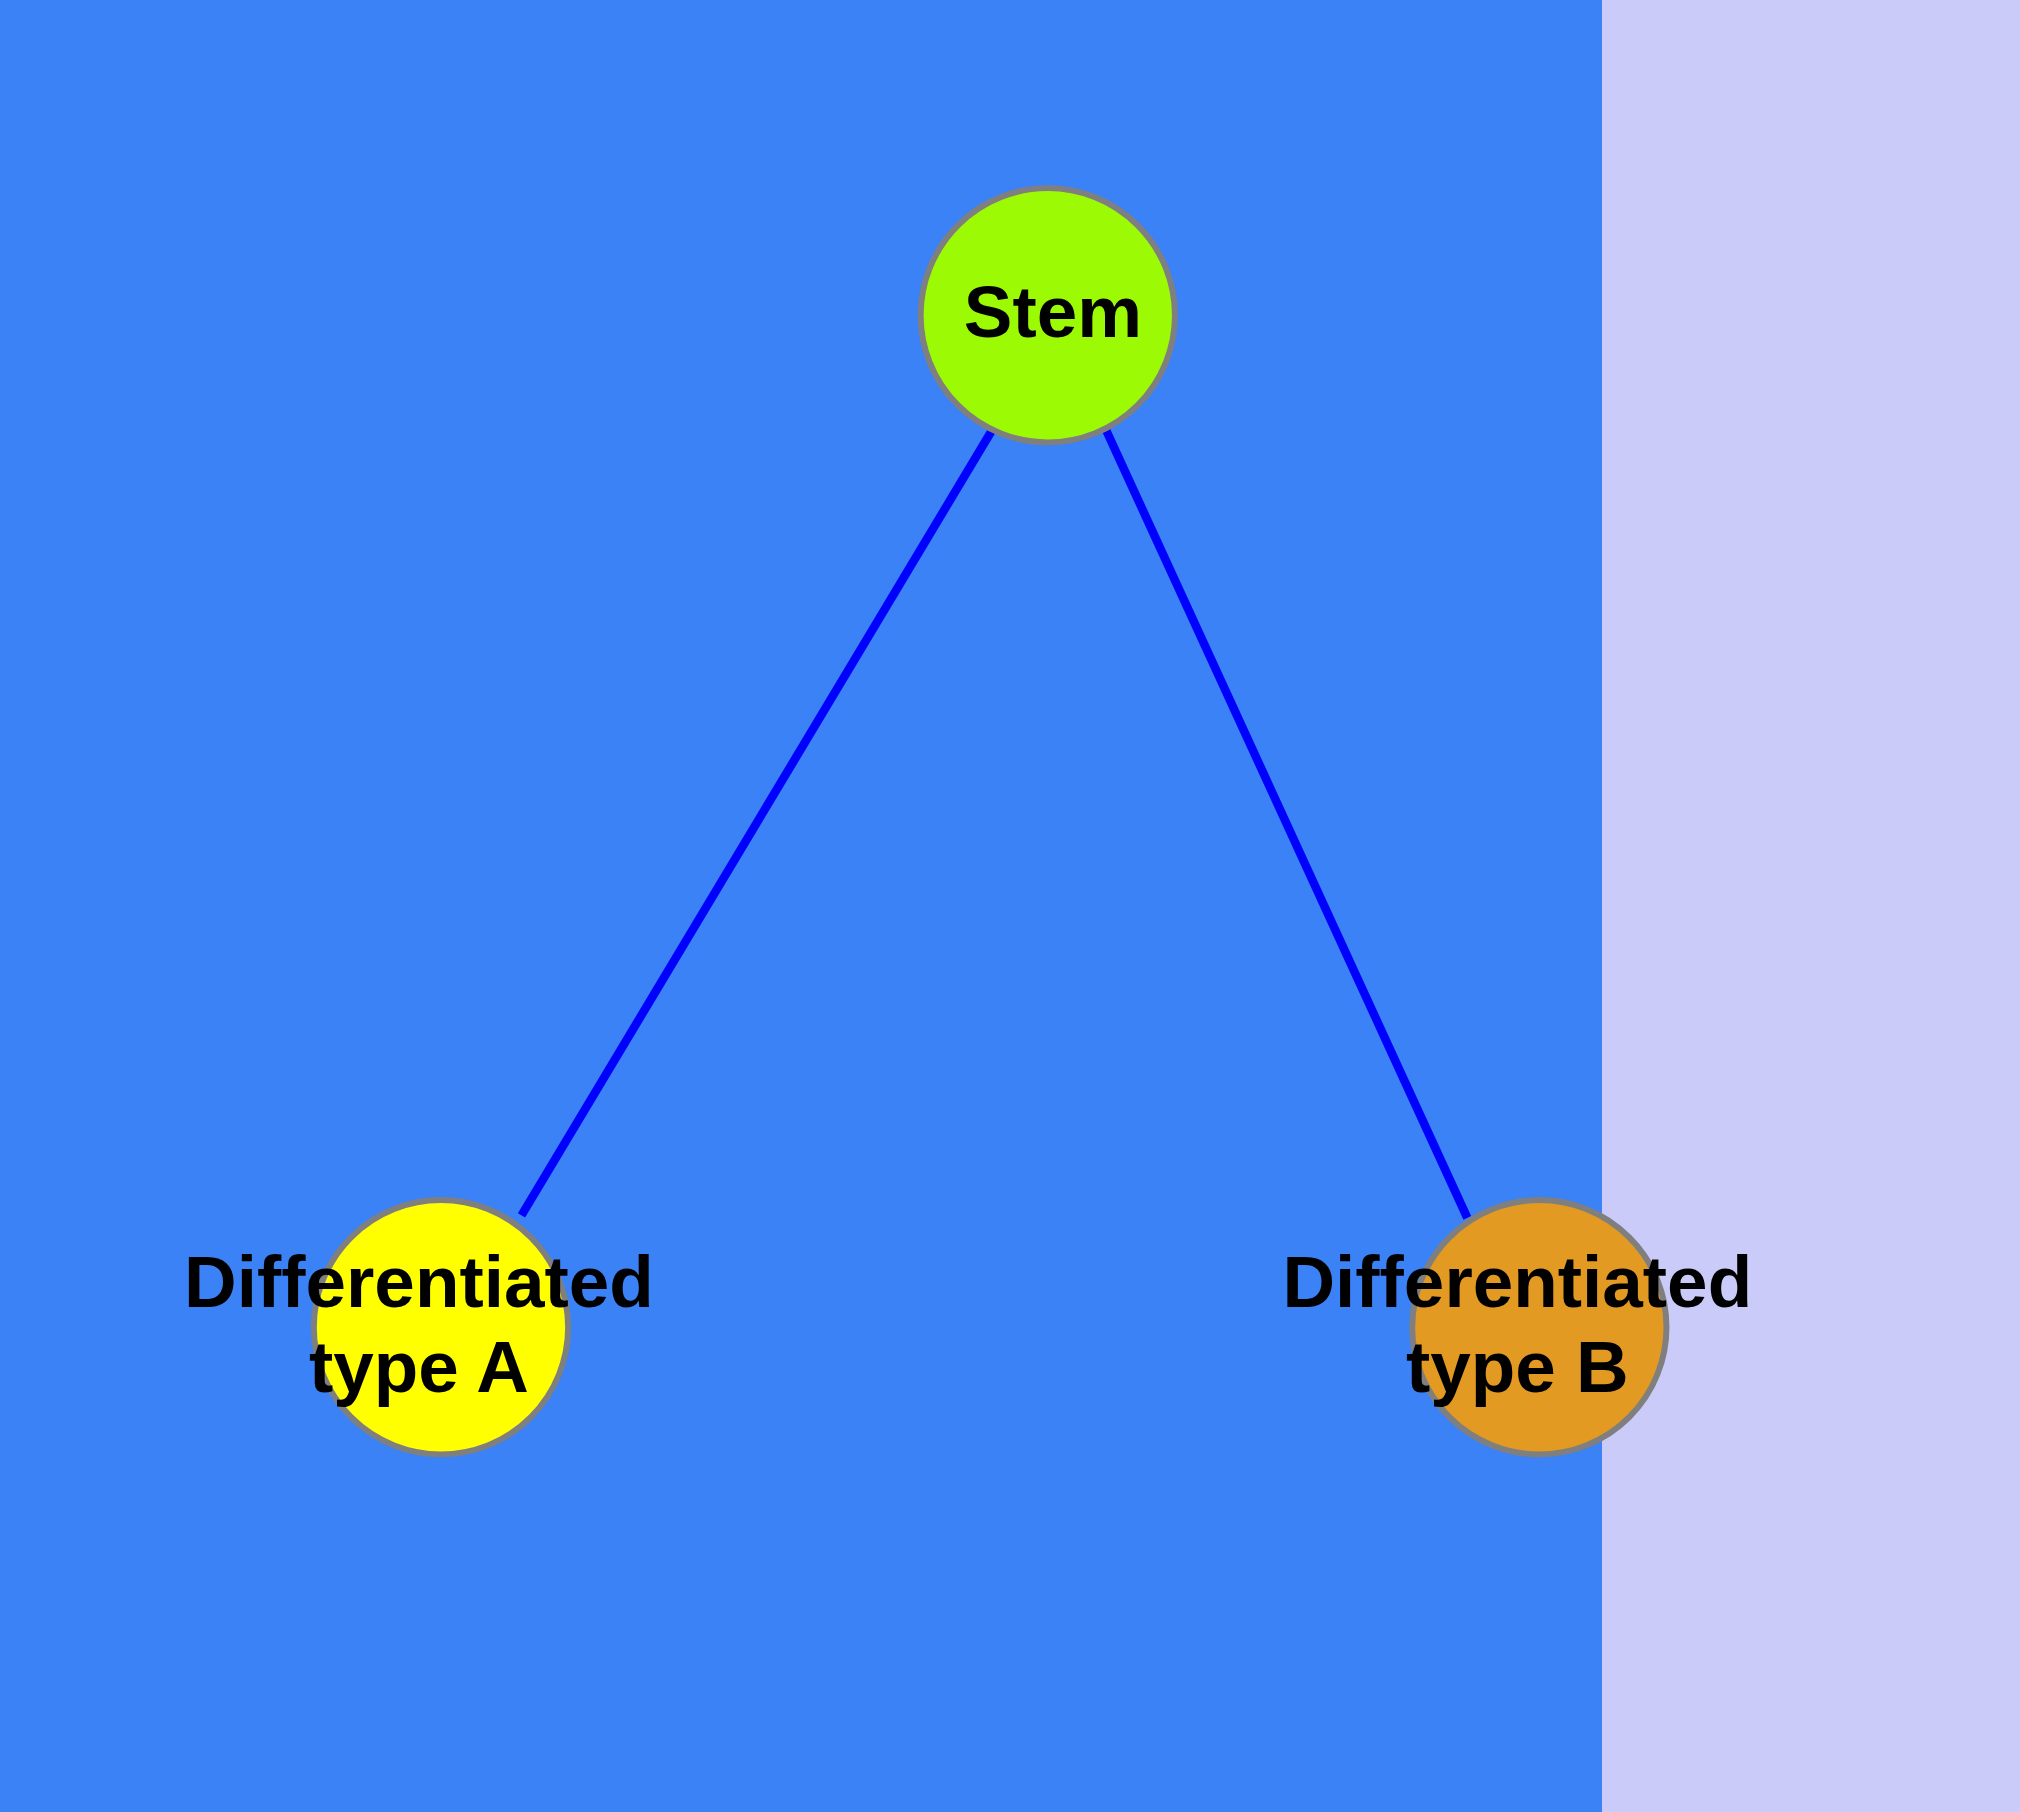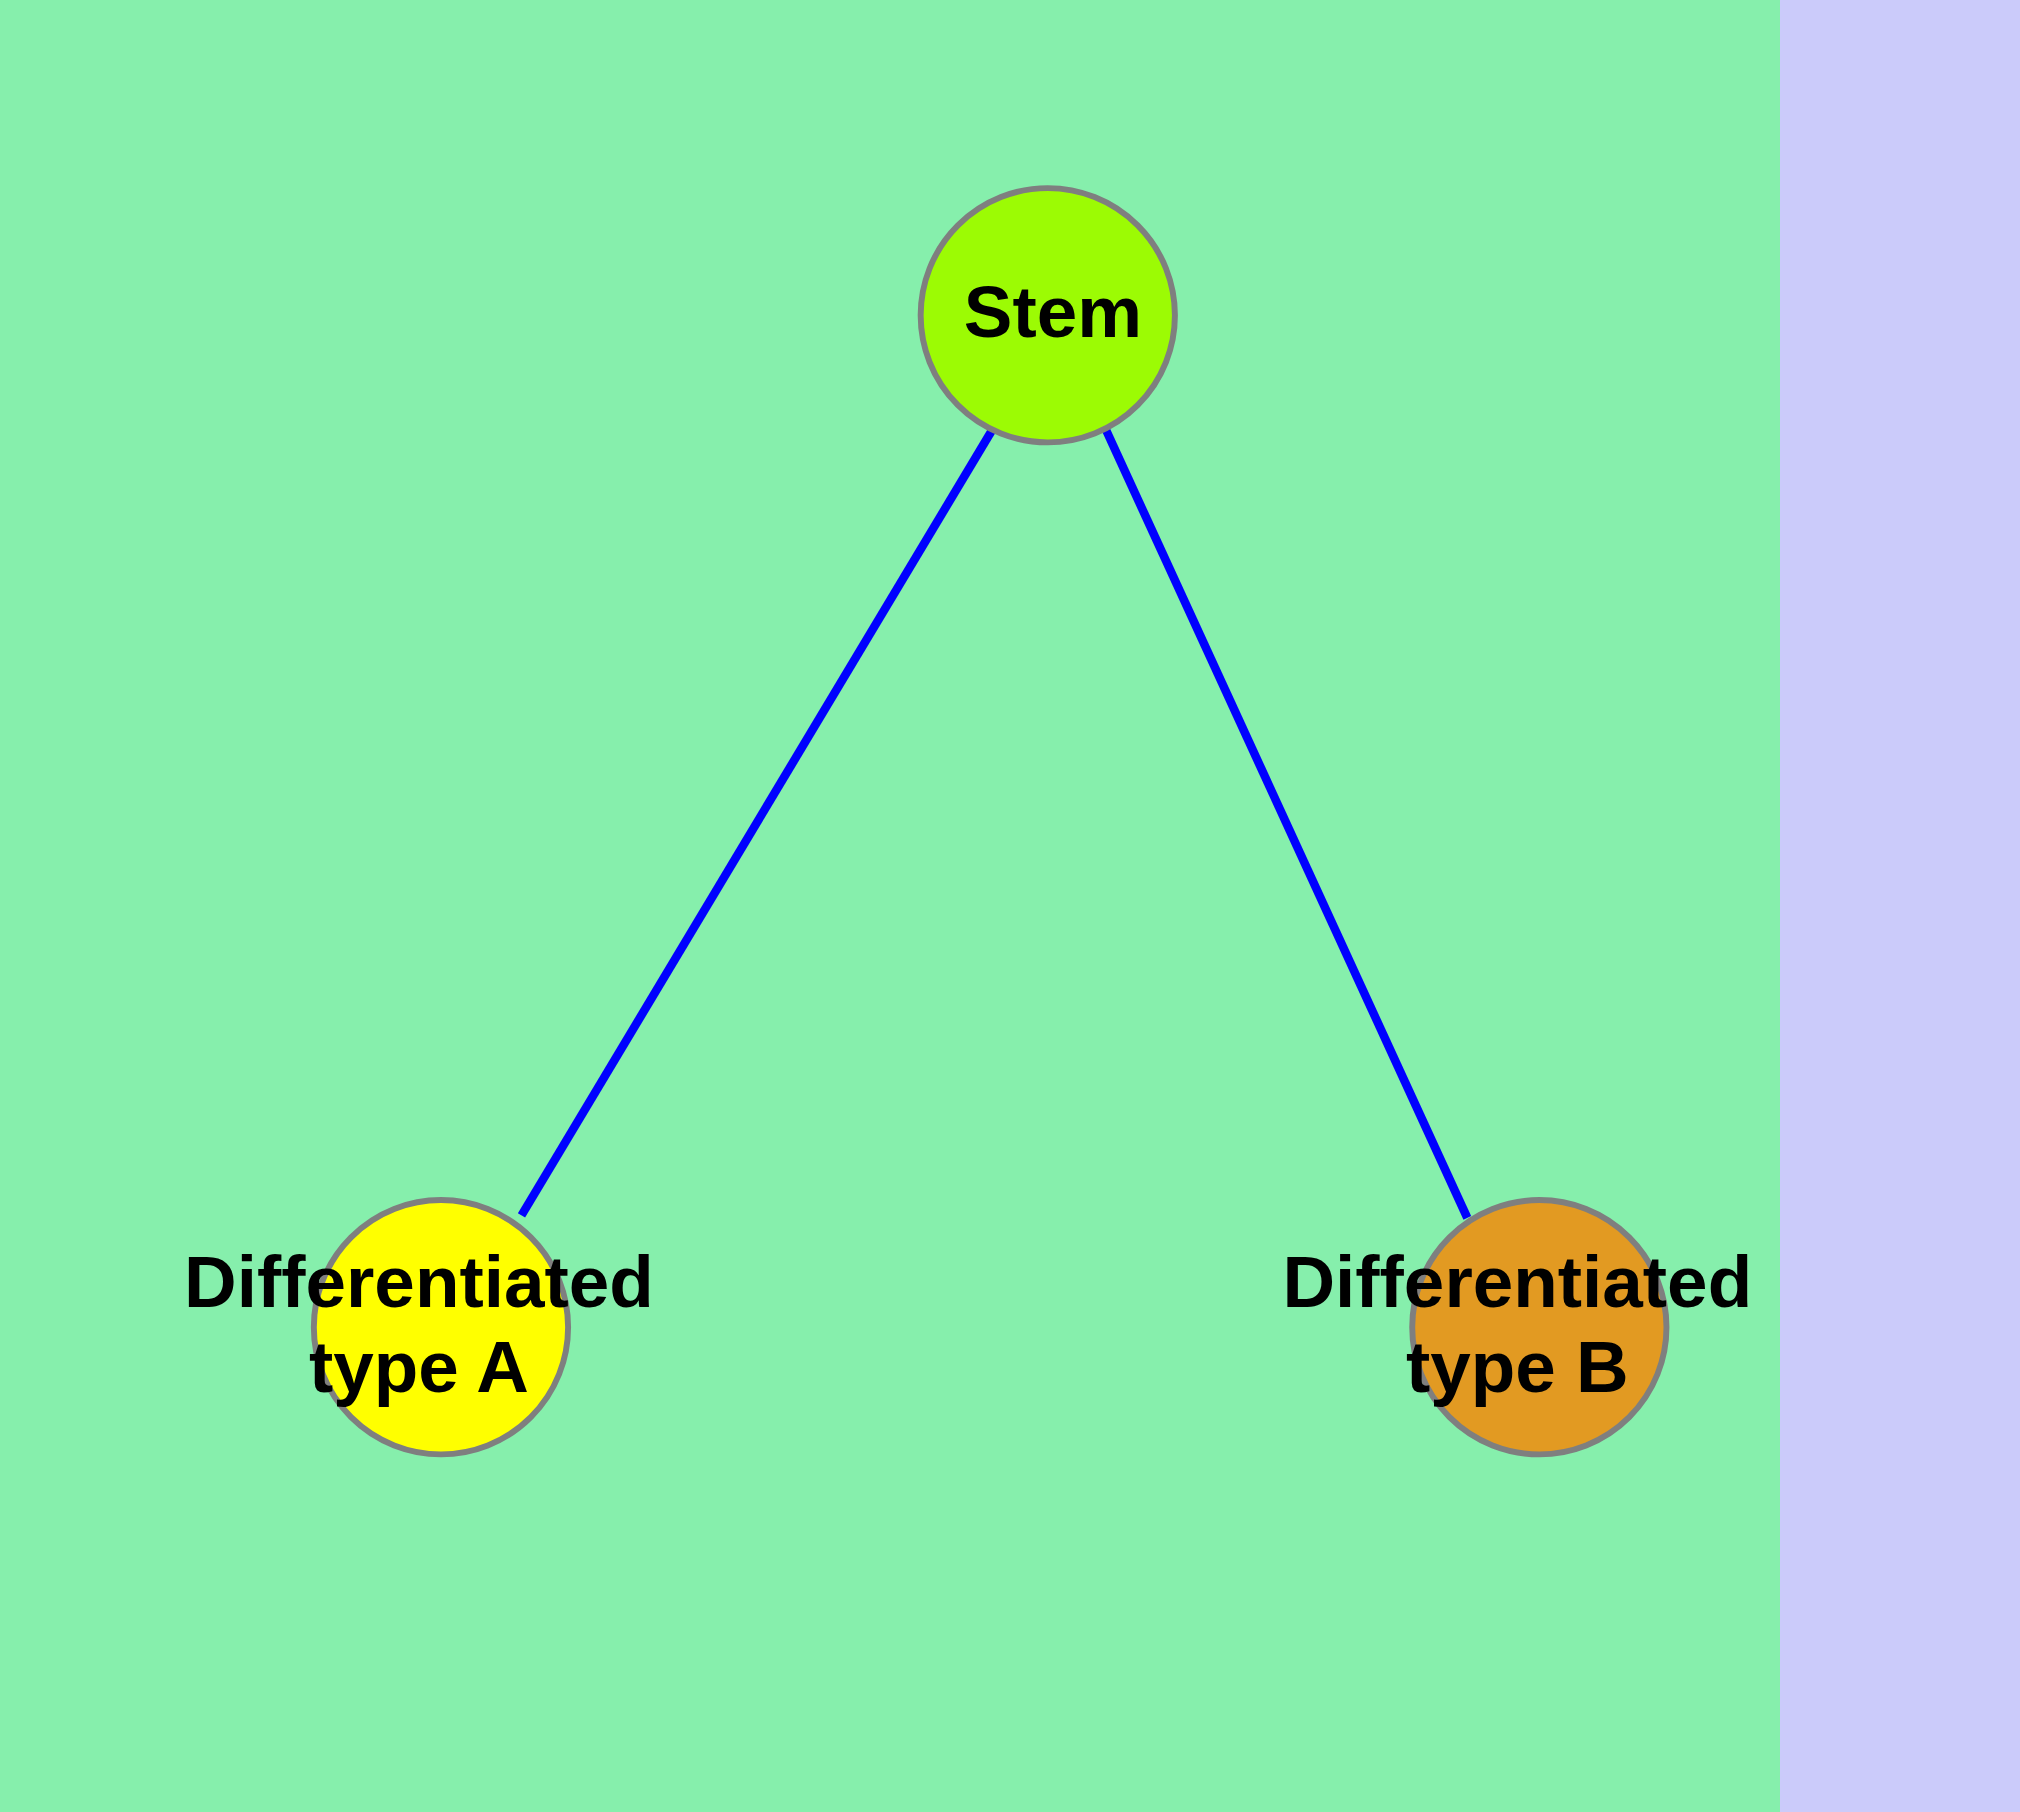--- a/index.html
+++ b/index.html
@@ -8,24 +8,23 @@
   }
   body {
     width: 2021px;
     height: 1812px;
     background: #cbcbfa;
     font-family: "Liberation Sans", sans-serif;
     overflow: hidden;
   }
   #graph-canvas {
     position: relative;
-    width: 1748px;
+    width: 1602px;
     height: 1812px;
-    background: #86efac;
-    padding-left: 32px;
+    background: #3b82f6;
   }
   #graph-svg {
     position: absolute;
     top: 0;
     left: 0;
     width: 2021px;
     height: 1812px;
     display: block;
   }
   .node-label {

